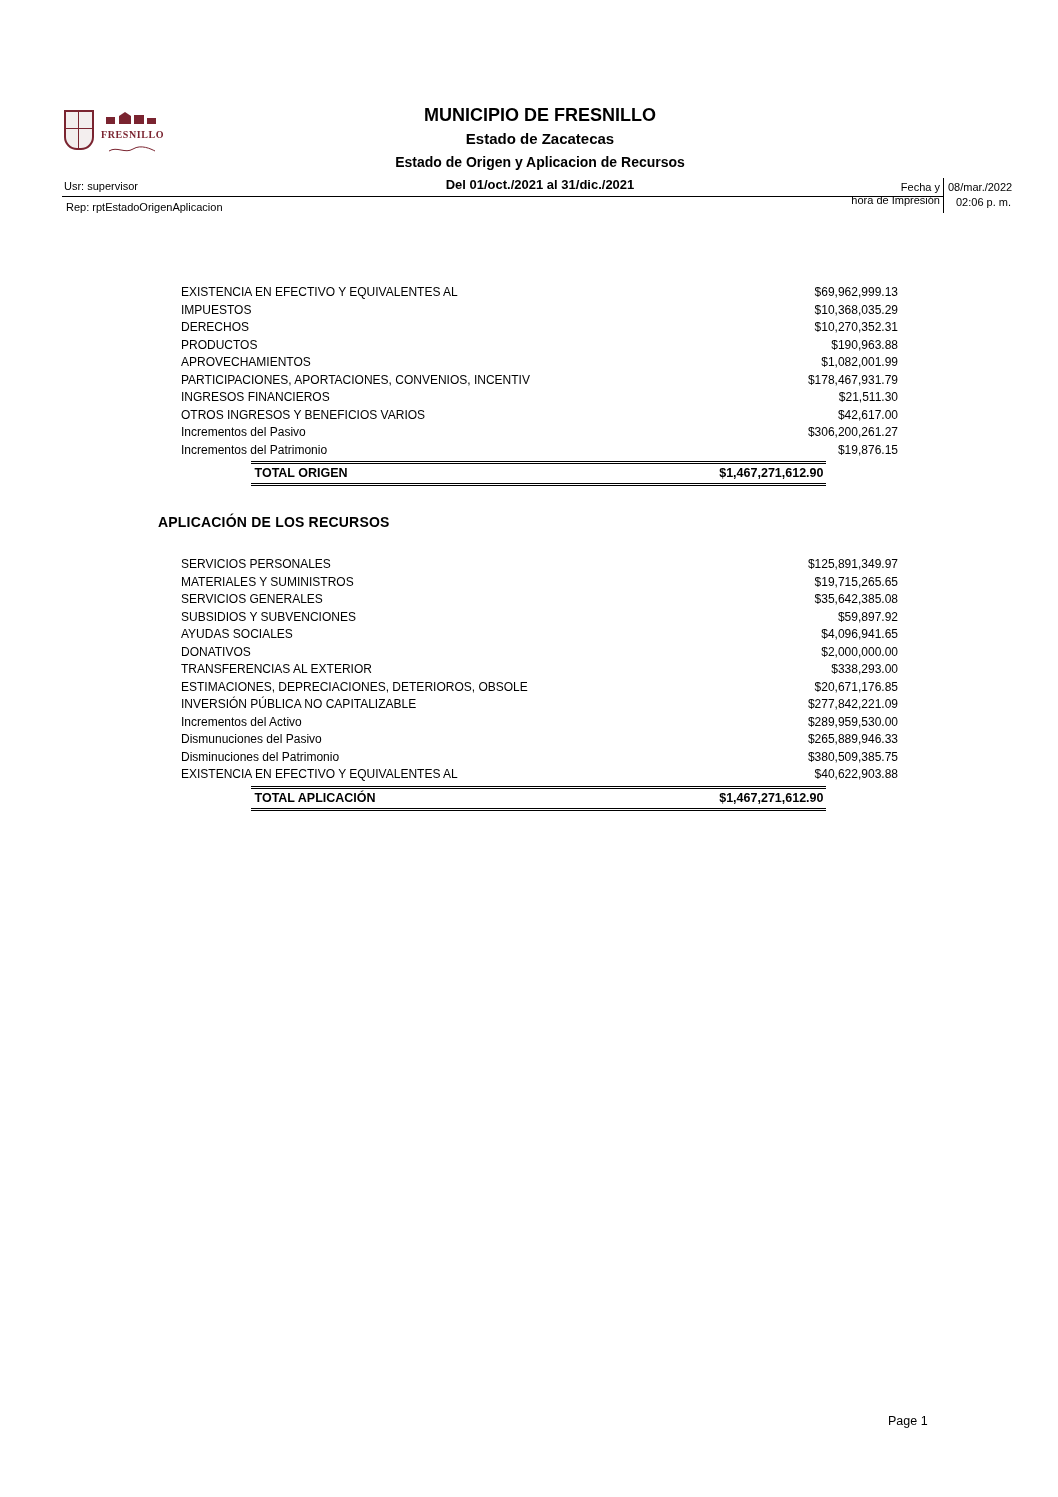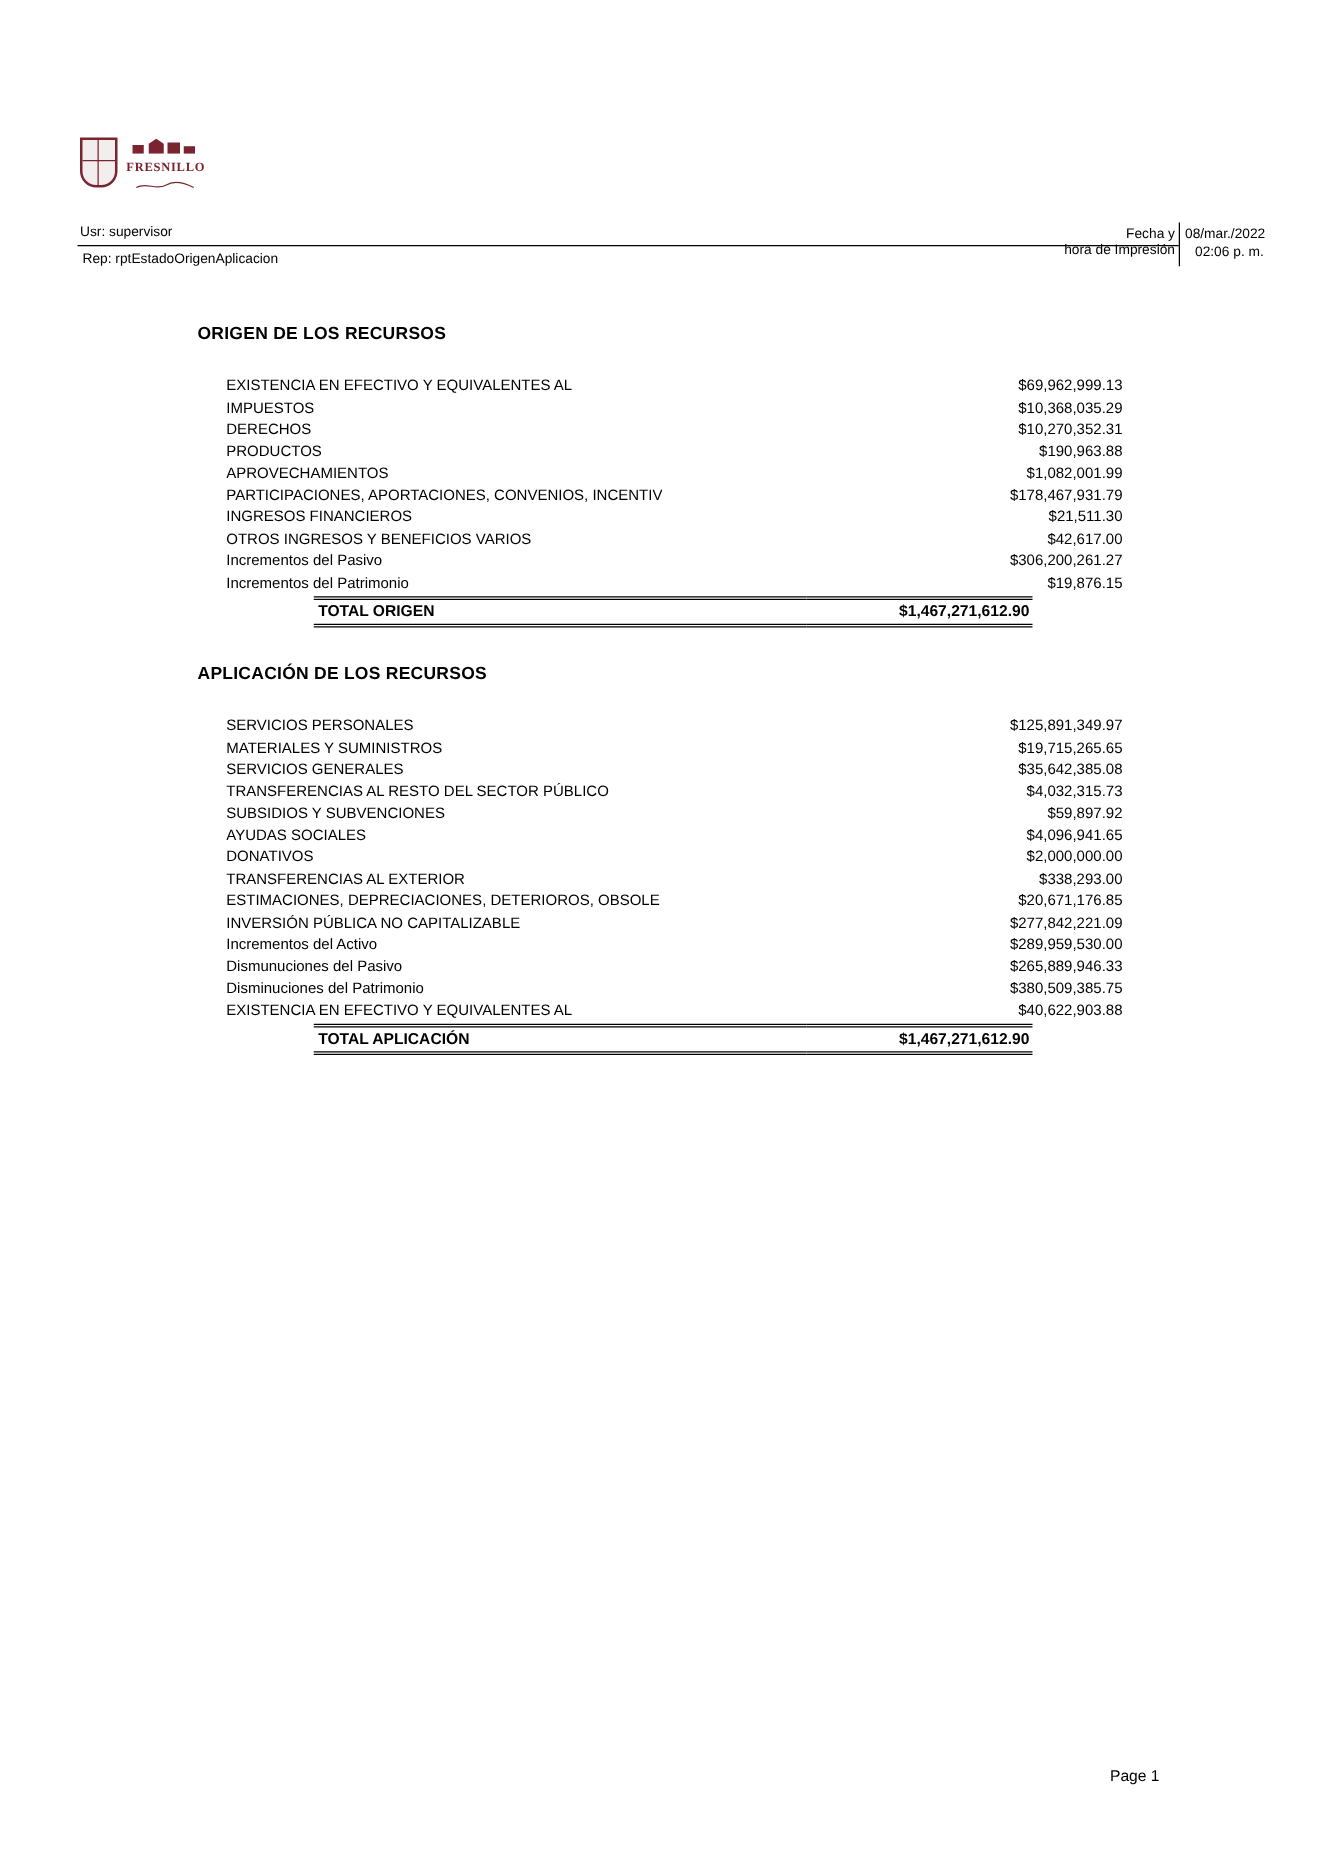--- a/index.html
+++ b/index.html
@@ -63,39 +63,44 @@
           <rect x="44" y="7" width="9" height="6"></rect>
         </g>
       </svg>
       <div class="logo-text">FRESNILLO</div>
       <svg width="50" height="8" viewBox="0 0 50 8">
         <path d="M2 5 C 10 0, 18 8, 26 3 S 44 3, 48 5" stroke="#7a2430" stroke-width="1" fill="none"></path>
       </svg>
     </div>
   </div>
 
+  <div class="center-head">
+    <div class="h-title">MUNICIPIO DE FRESNILLO</div>
+    <div class="h-state">Estado de Zacatecas</div>
+    <div class="h-report">Estado de Origen y Aplicacion de Recursos</div>
+    <div class="h-period">Del 01/oct./2021 al 31/dic./2021</div>
+  </div>
 
   <div class="usr-label">Usr: supervisor</div>
   <div class="header-rule"></div>
   <div class="rep-label">Rep: rptEstadoOrigenAplicacion</div>
 
   <div class="print-label">
     <div>Fecha y</div>
     <div>hora de Impresión</div>
   </div>
   <div class="header-vline"></div>
   <div class="print-datetime">
     <div>08/mar./2022</div>
     <div class="print-time">02:06 p. m.</div>
   </div>
 
   <div class="report">
 
     <div class="section">
-      <div class="section-heading">ORIGEN DE LOS RECURSOS</div>
       <div class="rows">
         <div class="row">
             <span class="lbl">EXISTENCIA EN EFECTIVO Y EQUIVALENTES AL</span>
             <span class="amt">$69,962,999.13</span>
           </div>
         <div class="row">
             <span class="lbl">IMPUESTOS</span>
             <span class="amt">$10,368,035.29</span>
           </div>
         <div class="row">
@@ -146,24 +151,20 @@
           </div>
         <div class="row">
             <span class="lbl">MATERIALES Y SUMINISTROS</span>
             <span class="amt">$19,715,265.65</span>
           </div>
         <div class="row">
             <span class="lbl">SERVICIOS GENERALES</span>
             <span class="amt">$35,642,385.08</span>
           </div>
         <div class="row">
-            <span class="lbl">TRANSFERENCIAS AL RESTO DEL SECTOR PÚBLICO</span>
-            <span class="amt">$4,032,315.73</span>
-          </div>
-        <div class="row">
             <span class="lbl">SUBSIDIOS Y SUBVENCIONES</span>
             <span class="amt">$59,897.92</span>
           </div>
         <div class="row">
             <span class="lbl">AYUDAS SOCIALES</span>
             <span class="amt">$4,096,941.65</span>
           </div>
         <div class="row">
             <span class="lbl">DONATIVOS</span>
             <span class="amt">$2,000,000.00</span>

